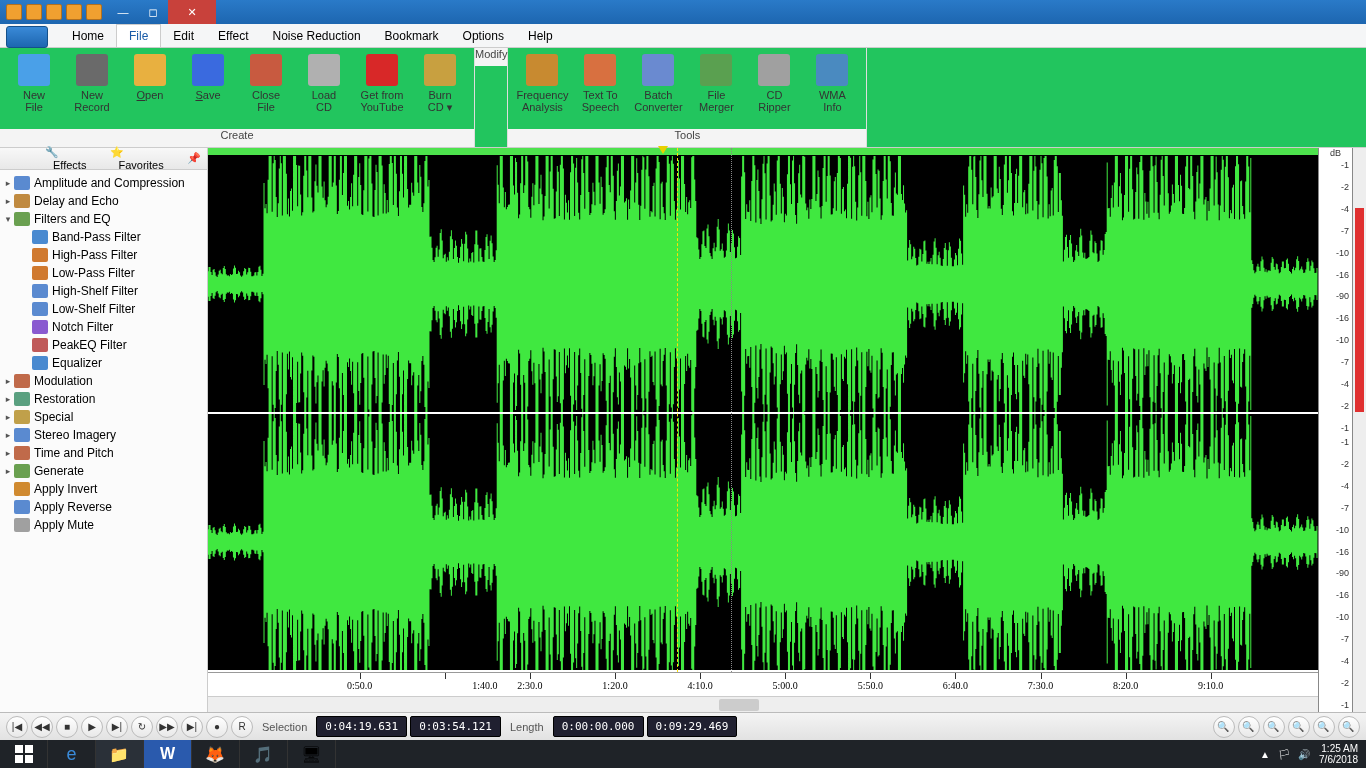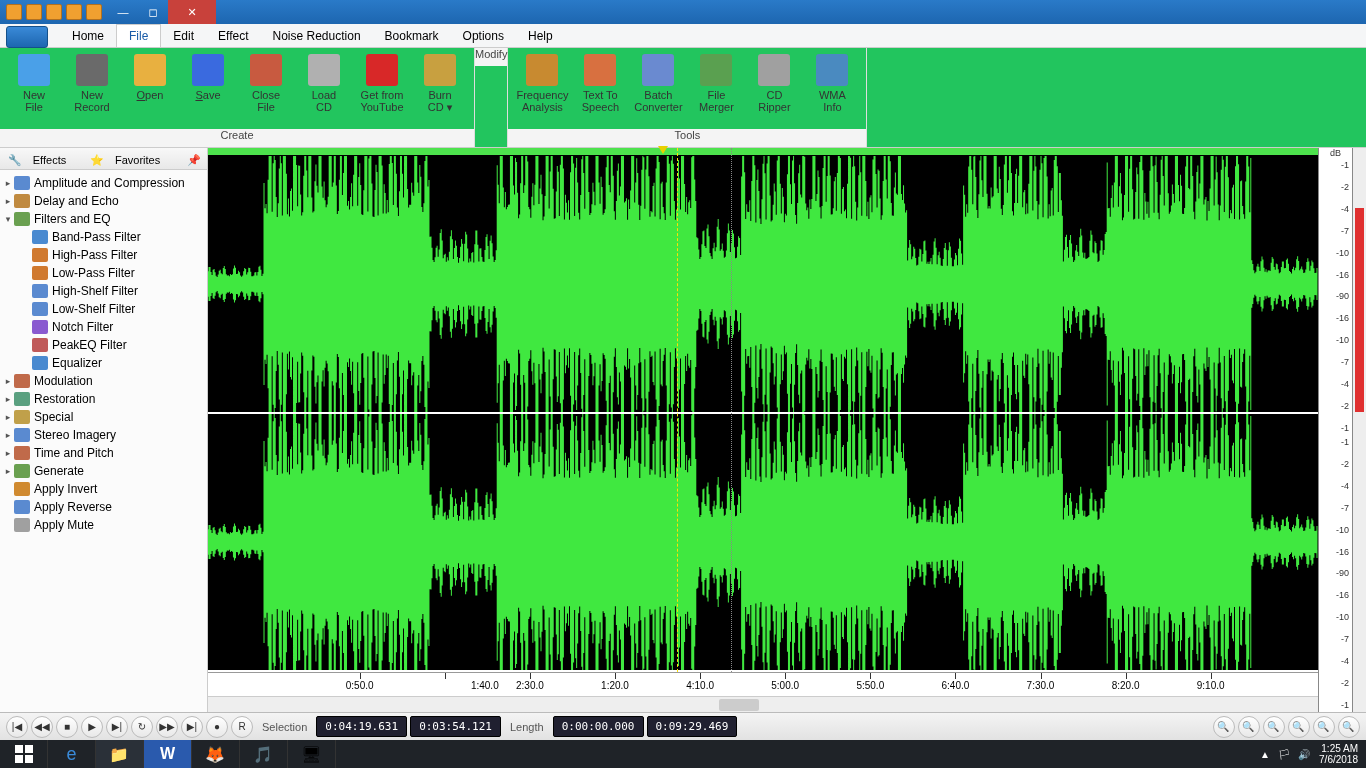--- a/index.html
+++ b/index.html
@@ -17,40 +17,40 @@
 .app-btn { position:absolute; left:6px; top:26px; width:42px; height:22px; background:linear-gradient(#3a8ad8,#1d66b0); border-radius:3px; border:1px solid #14508a; }
 .ribbon { height:100px; background:#22c55e; border-bottom:1px solid #ccc; display:flex; }
 .ribbon-group { border-right:1px solid #ddd; display:flex; flex-direction:column; }
 .ribbon-group .buttons { flex:1; display:flex; align-items:flex-start; padding:4px 6px; gap:2px; }
 .ribbon-group .label { height:18px; text-align:center; font-size:11px; color:#444; background:#f4f4f4; }
 .rbtn { width:56px; display:flex; flex-direction:column; align-items:center; text-align:center; font-size:11px; color:#333; cursor:pointer; padding:2px 2px; }
 .rbtn .icon { width:32px; height:32px; margin-bottom:3px; border-radius:3px; }
 .rbtn u { text-decoration:underline; }
 .content { position:absolute; top:148px; left:0; right:0; bottom:56px; display:flex; }
 .sidepanel { width:208px; background:#fbfbfb; border-right:1px solid #ccc; display:flex; flex-direction:column; }
-.sidepanel .tabs { height:22px; background:linear-gradient(#f8f8f8,#e8e8e8); border-bottom:1px solid #ccc; display:flex; align-items:flex-end; font-size:11px; }
+.sidepanel .tabs { height:22px; background:linear-gradient(#f8f8f8,#e8e8e8); border-bottom:1px solid #ccc; display:flex; align-items:center; font-size:11px;padding-left:37px; }
 .sidepanel .tabs span { padding:2px 8px; cursor:pointer; }
 .sidepanel .tabs .pin { margin-left:auto; padding-right:6px; }
 .tree { flex:1; overflow:auto; font-size:12px; padding:4px 2px; }
 .tree .node { display:flex; align-items:center; height:18px; cursor:pointer; }
 .tree .node .tri { width:12px; text-align:center; color:#555; font-size:9px; }
 .tree .node .ico { width:16px; height:14px; margin-right:4px; border-radius:2px; }
 .tree .child .node { padding-left:18px; }
 .editor { flex:1; display:flex; background:#fff; position:relative; }
 .wave-area { flex:1; display:flex; flex-direction:column; }
 .overview { height:8px; background:#4de24d; border-bottom:1px solid #000; position:relative; }
 .overview .marker { position:absolute; top:-2px; width:0; height:0; border-left:5px solid transparent; border-right:5px solid transparent; border-top:8px solid #e8d000; }
 .channels { flex:1; display:flex; flex-direction:column; background:#000; }
 .channel { flex:1; position:relative; border-bottom:2px solid #fff; }
 .channel svg { position:absolute; inset:0; width:100%; height:100%; }
 .playhead { position:absolute; top:0; bottom:0; border-left:1px dashed #ffe000; }
 .sel-end { position:absolute; top:0; bottom:0; border-left:1px dotted #888; }
 .timeline { height:24px; background:#fff; border-top:1px solid #999; position:relative; font-size:10px; }
 .timeline .tick { position:absolute; top:0; height:6px; border-left:1px solid #333; }
-.timeline .lbl { position:absolute; top:7px; transform:translateX(-50%); }
+.timeline .lbl { position:absolute; top:7px; transform:translateX(-50%);font-family:Liberation Serif, serif; }
 .hscroll { height:16px; background:#eee; border-top:1px solid #ccc; position:relative; }
 .hscroll .thumb { position:absolute; left:46%; width:40px; height:12px; top:2px; background:#ccc; border-radius:2px; }
 .db-scale { width:34px; background:#fff; border-left:1px solid #888; font-size:9px; color:#333; display:flex; flex-direction:column; }
 .db-scale .hdr { height:10px; text-align:center; }
 .db-scale .col { flex:1; display:flex; flex-direction:column; justify-content:space-between; padding:2px 0; }
 .db-scale .col span { text-align:right; padding-right:3px; }
 .meter { width:14px; background:#eee; border-left:1px solid #888; position:relative; }
 .meter .clip { position:absolute; top:60px; bottom:300px; left:2px; right:2px; background:#e03030; }
 .statusbar { position:absolute; left:0; right:0; bottom:28px; height:28px; background:linear-gradient(#f4f4f4,#e2e2e2); border-top:1px solid #bbb; display:flex; align-items:center; font-size:11px; padding:0 6px; gap:3px; }
 .statusbar .tbtn { width:22px; height:22px; border:1px solid #bbb; border-radius:11px; background:linear-gradient(#fff,#e8e8e8); display:flex; align-items:center; justify-content:center; font-size:10px; color:#333; cursor:pointer; }

